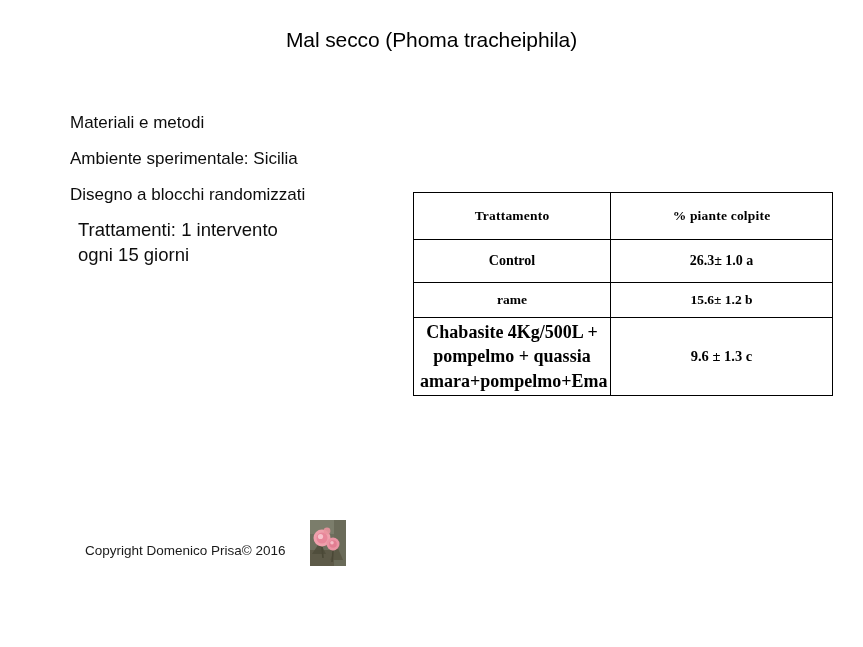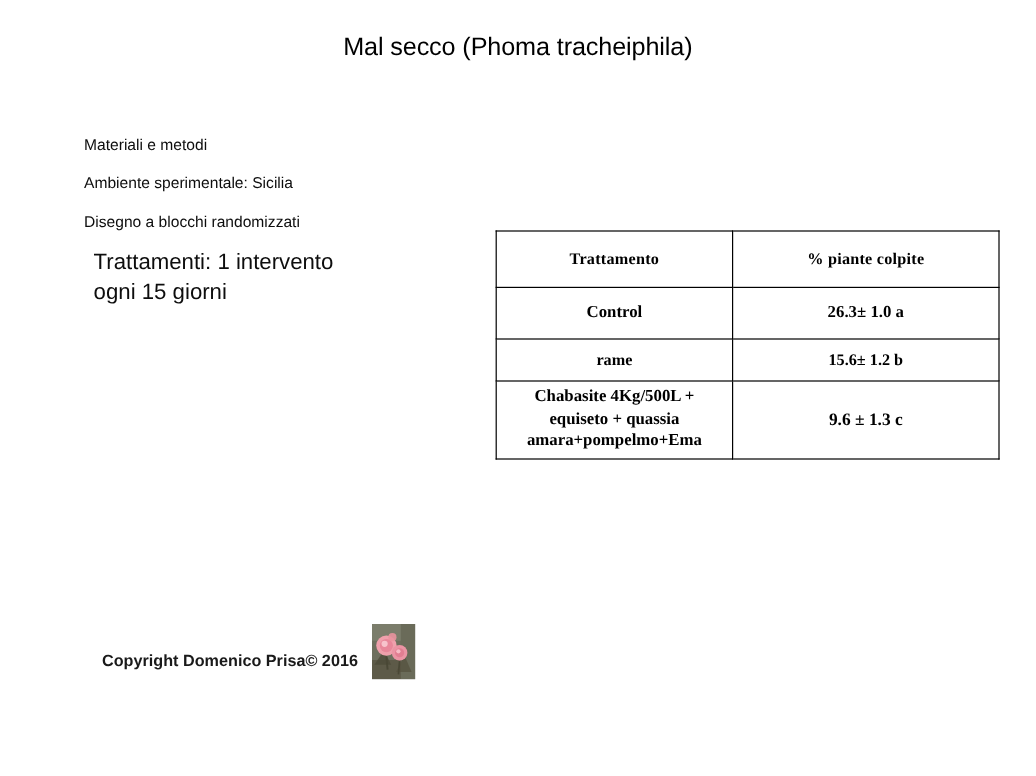--- a/index.html
+++ b/index.html
@@ -36,21 +36,21 @@
   }
   
   #body-text {
     position: absolute;
     left: 70px;
     top: 110px;
     width: 330px;
   }
   .body-line {
     font-family: "Liberation Sans", sans-serif;
-    font-size: 13px;
+    font-size: 17px;
     font-weight: 400;
     color: #0d0d0d;
     line-height: 1;
     white-space: nowrap;
   }
   .body-line.l1 { margin-top: 4px; }
   .body-line.l2 { margin-top: 19px; }
   .body-line.l3 { margin-top: 19px; }
   .body-line.l4 { margin-top: 19px; }
   #treatments-block {
@@ -87,35 +87,35 @@
     color: #000000;
     padding: 0 4px;
   }
   #results-table thead th {
     height: 46px;
     font-size: 13.5px;
     letter-spacing: 0.2px;
   }
   #results-table tbody tr.r-control td { height: 42px; font-size: 14px; }
   #results-table tbody tr.r-rame td { height: 34px; font-size: 13.5px; }
-  #results-table tbody tr.r-chab td { height: 60px; font-size: 14px; }
+  #results-table tbody tr.r-chab td { height: 60px; font-size: 18px; }
   #results-table tbody tr.r-chab td.treat-cell {
     line-height: 1.35;
     padding: 2px 6px;
   }
   #results-table tbody tr.r-chab td.val-cell { font-size: 14.5px; }
   .cellline { display: block; white-space: nowrap; }
   
   #footer-copyright {
     position: absolute;
     left: 85px;
     top: 543px;
     font-family: "Liberation Sans", sans-serif;
     font-size: 13.5px;
-    font-weight: 700;
+    font-weight: 400;
     color: #1a1a1a;
     white-space: nowrap;
   }
   
   #flower-thumb {
     position: absolute;
     left: 310px;
     top: 520px;
     width: 36px;
     height: 46px;
@@ -158,21 +158,21 @@
         <td class="treat-cell">Control</td>
         <td class="val-cell">26.3± 1.0 a</td>
       </tr>
       <tr class="r-rame">
         <td class="treat-cell">rame</td>
         <td class="val-cell">15.6± 1.2 b</td>
       </tr>
       <tr class="r-chab">
         <td class="treat-cell">
           <span class="cellline">Chabasite 4Kg/500L +</span>
-          <span class="cellline">equiseto + quassia</span>
+          <span class="cellline">pompelmo + quassia</span>
           <span class="cellline">amara+pompelmo+Ema</span>
         </td>
         <td class="val-cell">9.6 ± 1.3 c</td>
       </tr>
     </tbody>
   </table>
 
   <div id="footer-copyright">Copyright Domenico Prisa© 2016</div>
 
   <div id="flower-thumb">

